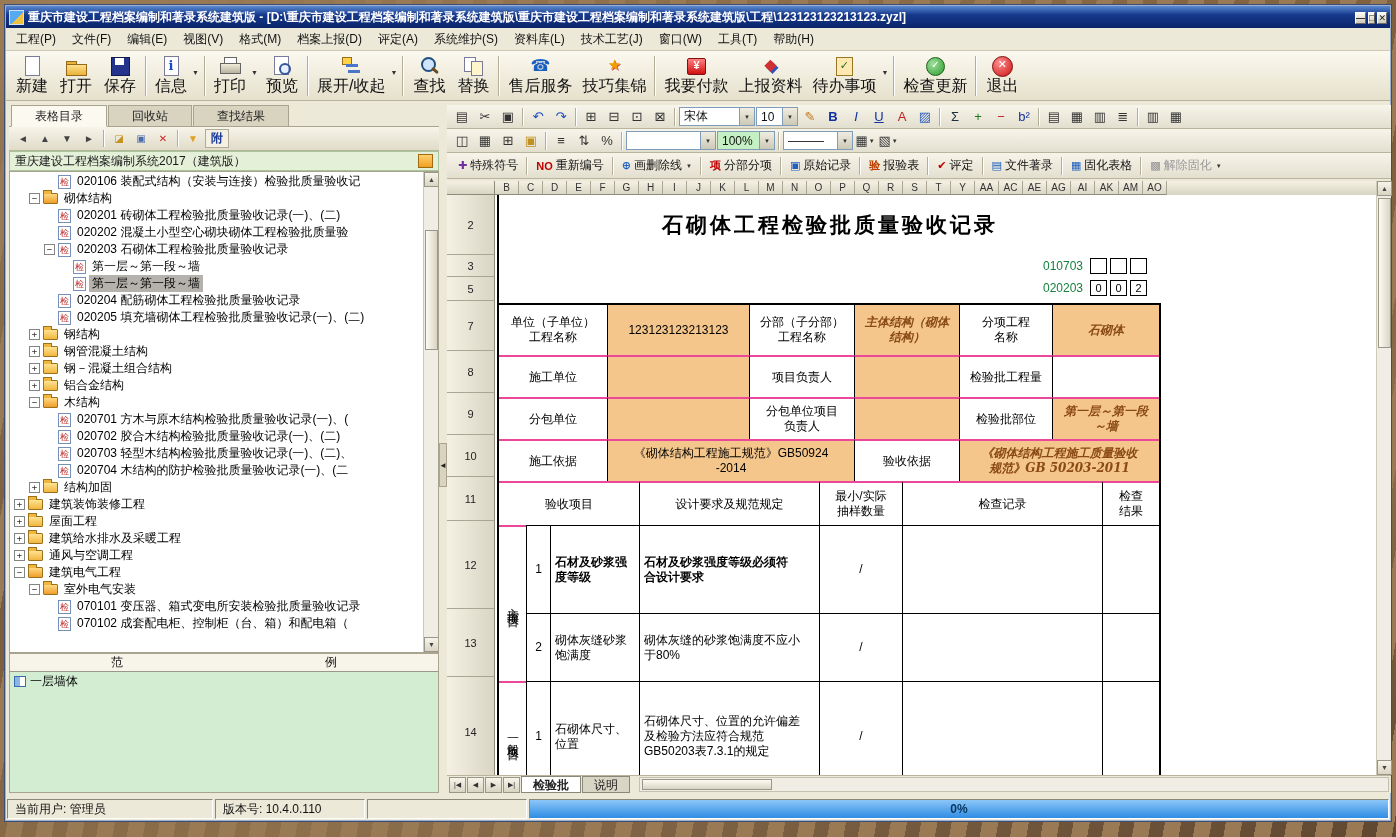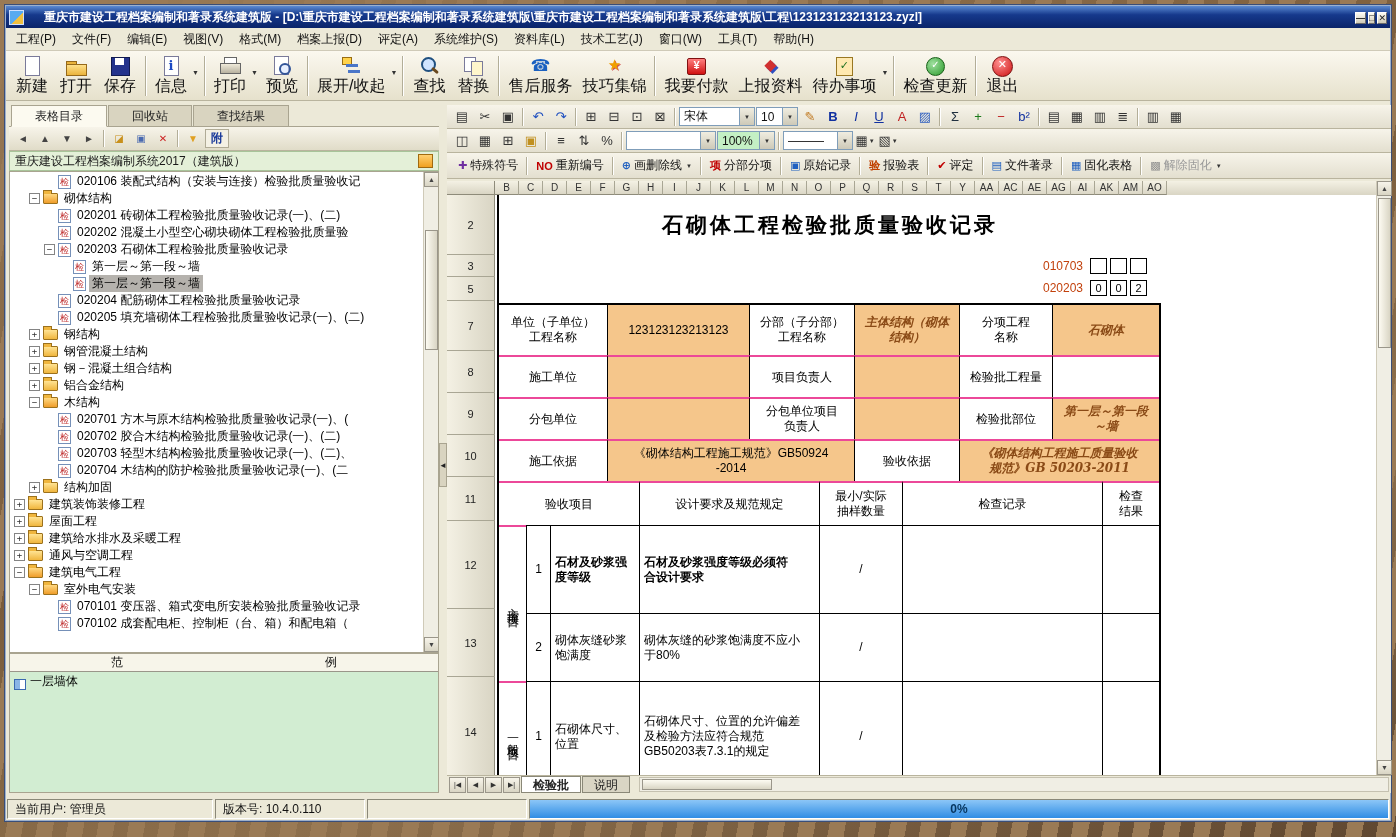--- a/index.html
+++ b/index.html
@@ -5,21 +5,21 @@
   *{margin:0;padding:0;box-sizing:border-box;}
   html,body{width:1396px;height:837px;overflow:hidden;}
   body{font-family:"Liberation Sans","DejaVu Sans",sans-serif;font-size:12px;
     background:repeating-linear-gradient(100deg,#9a7a55 0 16px,#87684400 16px 30px),
                linear-gradient(160deg,#9b7c57,#7a5c3b 45%,#8d6f4c 70%,#5f4730);}
   .win{position:absolute;left:4px;top:4px;width:1388px;height:818px;background:#ece9d8;
     border:1px solid #3a4e78;box-shadow:inset 0 0 0 1px #9db0cc;}
   
   .titlebar{position:absolute;left:1px;right:1px;top:1px;height:22px;
     background:linear-gradient(#5a8ad2,#16398c 40%,#0a246a);display:flex;align-items:center;
-    padding:0 3px;gap:20px;color:#fff;}
+    padding:0 3px;gap:4px;color:#fff;}
   .app-icon{width:15px;height:15px;flex:none;border:1px solid #cfe0ff;
     background:linear-gradient(135deg,#58aaf0 0 55%,#f5c round 0);background:linear-gradient(135deg,#58aaf0 55%,#f0c040 55%);}
   .title-text{font-size:12px;font-weight:bold;white-space:nowrap;overflow:hidden;flex:1;}
   .wbtn{width:18px;height:16px;flex:none;margin-left:2px;background:linear-gradient(#fdfbf2,#cfcaB8);
     border:1px solid #fff;border-right-color:#6a6a6a;border-bottom-color:#6a6a6a;color:#222;
     font-size:9px;line-height:14px;text-align:center;font-weight:bold;}
   
   .menubar{position:absolute;left:1px;right:1px;top:23px;height:23px;background:#ece9d8;
     border-bottom:1px solid #cfcab8;display:flex;align-items:center;padding-left:2px;}
   .menu-item{padding:0 8px;line-height:22px;color:#111;}
@@ -102,21 +102,21 @@
   .tree-label.selected{background:#b5b2ad;}
   .vscroll{position:absolute;top:0;right:0;bottom:0;width:15px;background:#f0eee4;border-left:1px solid #cfcab8;}
   .sbtn{position:absolute;left:0;width:15px;height:15px;background:linear-gradient(#f7f4ea,#d9d5c4);
     border:1px solid #9a968a;font-size:7px;text-align:center;line-height:13px;color:#444;}
   .sbtn.up{top:0;} .sbtn.down{bottom:0;}
   .sthumb{position:absolute;left:1px;width:13px;background:linear-gradient(90deg,#fdfbf2,#d9d5c4);
     border:1px solid #9a968a;}
   .ex-panel{position:absolute;left:0;right:0;bottom:0;height:140px;border:1px solid #a9a490;background:#d2edd2;}
   .ex-header{height:18px;background:#f7f5ea;border-bottom:1px solid #9a968a;display:flex;}
   .ex-header span{flex:1;text-align:center;line-height:17px;color:#111;}
-  .ex-item{display:flex;align-items:flex-end;height:19px;padding:1px 4px;color:#000;}
+  .ex-item{display:flex;align-items:center;height:19px;padding:1px 4px;color:#000;}
   .ex-icon{width:12px;height:11px;margin-right:4px;border:1px solid #3a6ab0;
     background:linear-gradient(90deg,#8ab6e6 50%,#fff 50%);}
   
   .splitter{position:absolute;left:434px;top:100px;width:8px;height:688px;background:#ece9d8;}
   .split-arrow{position:absolute;left:0;top:338px;width:8px;height:44px;display:flex;align-items:center;
     justify-content:center;font-size:8px;color:#222;background:#d9d4c0;border:1px solid #a9a490;}
   
   .right-panel{position:absolute;left:442px;top:100px;width:944px;height:688px;background:#ece9d8;}
   .fmt-row{height:24px;display:flex;align-items:center;gap:1px;padding:0 4px;
     background:linear-gradient(#f7f4ea,#e3dfcf);border-bottom:1px solid #b9b49e;}
@@ -147,21 +147,21 @@
   .row-strip{position:absolute;left:0;top:14px;width:48px;bottom:0;overflow:hidden;}
   .rowcell{width:48px;display:flex;align-items:center;justify-content:center;font-size:11px;color:#222;
     background:linear-gradient(90deg,#f4f1e4,#d9d5c4);border-right:1px solid #8e8b7a;border-bottom:1px solid #a9a694;}
   .grid{position:absolute;left:48px;top:14px;right:15px;bottom:0;background:#fff;overflow:hidden;}
   .sheet .vscroll{top:0;}
   
   .form{position:absolute;left:2px;top:0;width:664px;background:#fff;border-left:2px solid #000;}
   .f-title{height:60px;display:flex;align-items:center;justify-content:center;font-size:21px;font-weight:bold;
     font-family:"DejaVu Serif","Liberation Serif",serif;letter-spacing:3px;color:#000;}
   .f-code{height:22px;display:flex;align-items:center;justify-content:flex-end;padding-right:14px;gap:3px;}
-  .f-code .codelabel{margin-right:4px;font-size:12px;color:#c2410c;}
+  .f-code .codelabel{margin-right:4px;font-size:12px;color:#15803d;}
   .f-box{width:17px;height:16px;border:1px solid #000;background:#fff;font-size:11px;line-height:14px;
     text-align:center;color:#000;}
   .f-table{margin-top:4px;width:662px;border-top:2px solid #000;border-right:2px solid #000;}
   .frow{display:flex;}
   .fc{display:flex;align-items:center;justify-content:center;text-align:center;white-space:pre-line;
     font-size:12px;color:#000;background:#fff;border-left:1px solid #000;border-top:2px solid #ec4899;
     overflow:hidden;line-height:1.25;padding:1px;}
   .f-table > .frow > .fc:first-child{border-left:none;}
   .f-table > .frow:first-child > .fc{border-top:none;}
   .f-sub{display:flex;flex-direction:column;}

